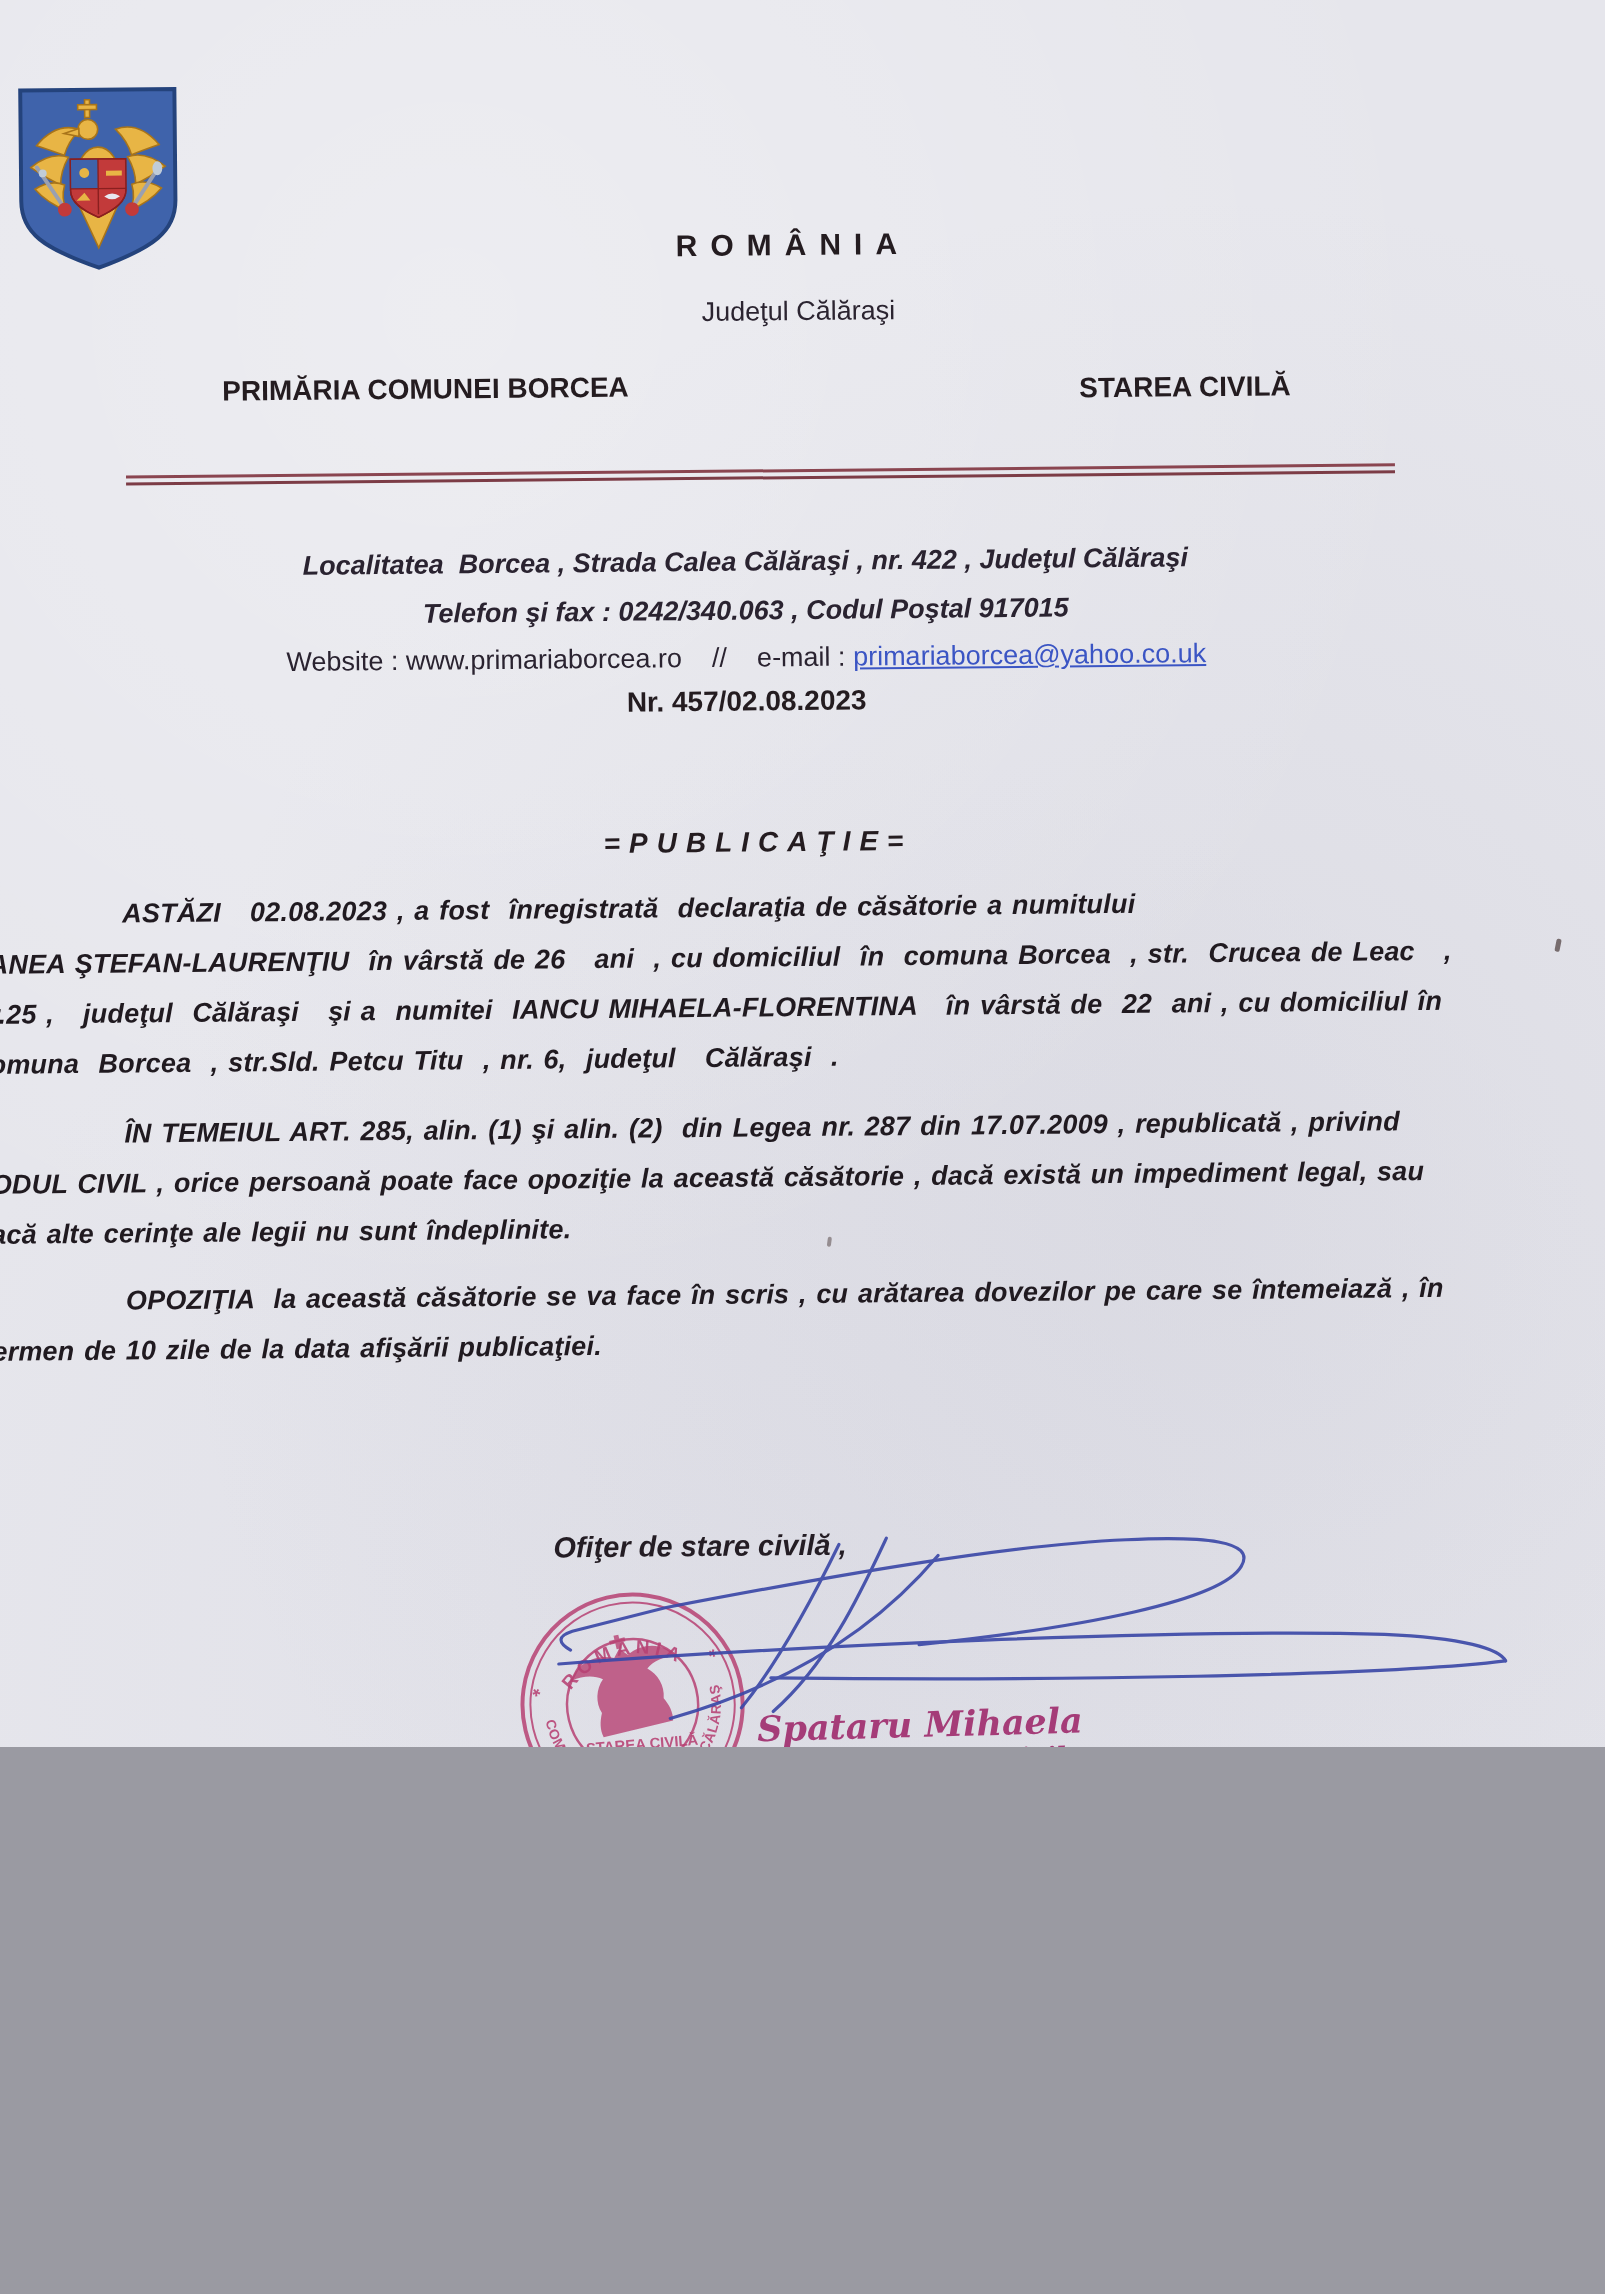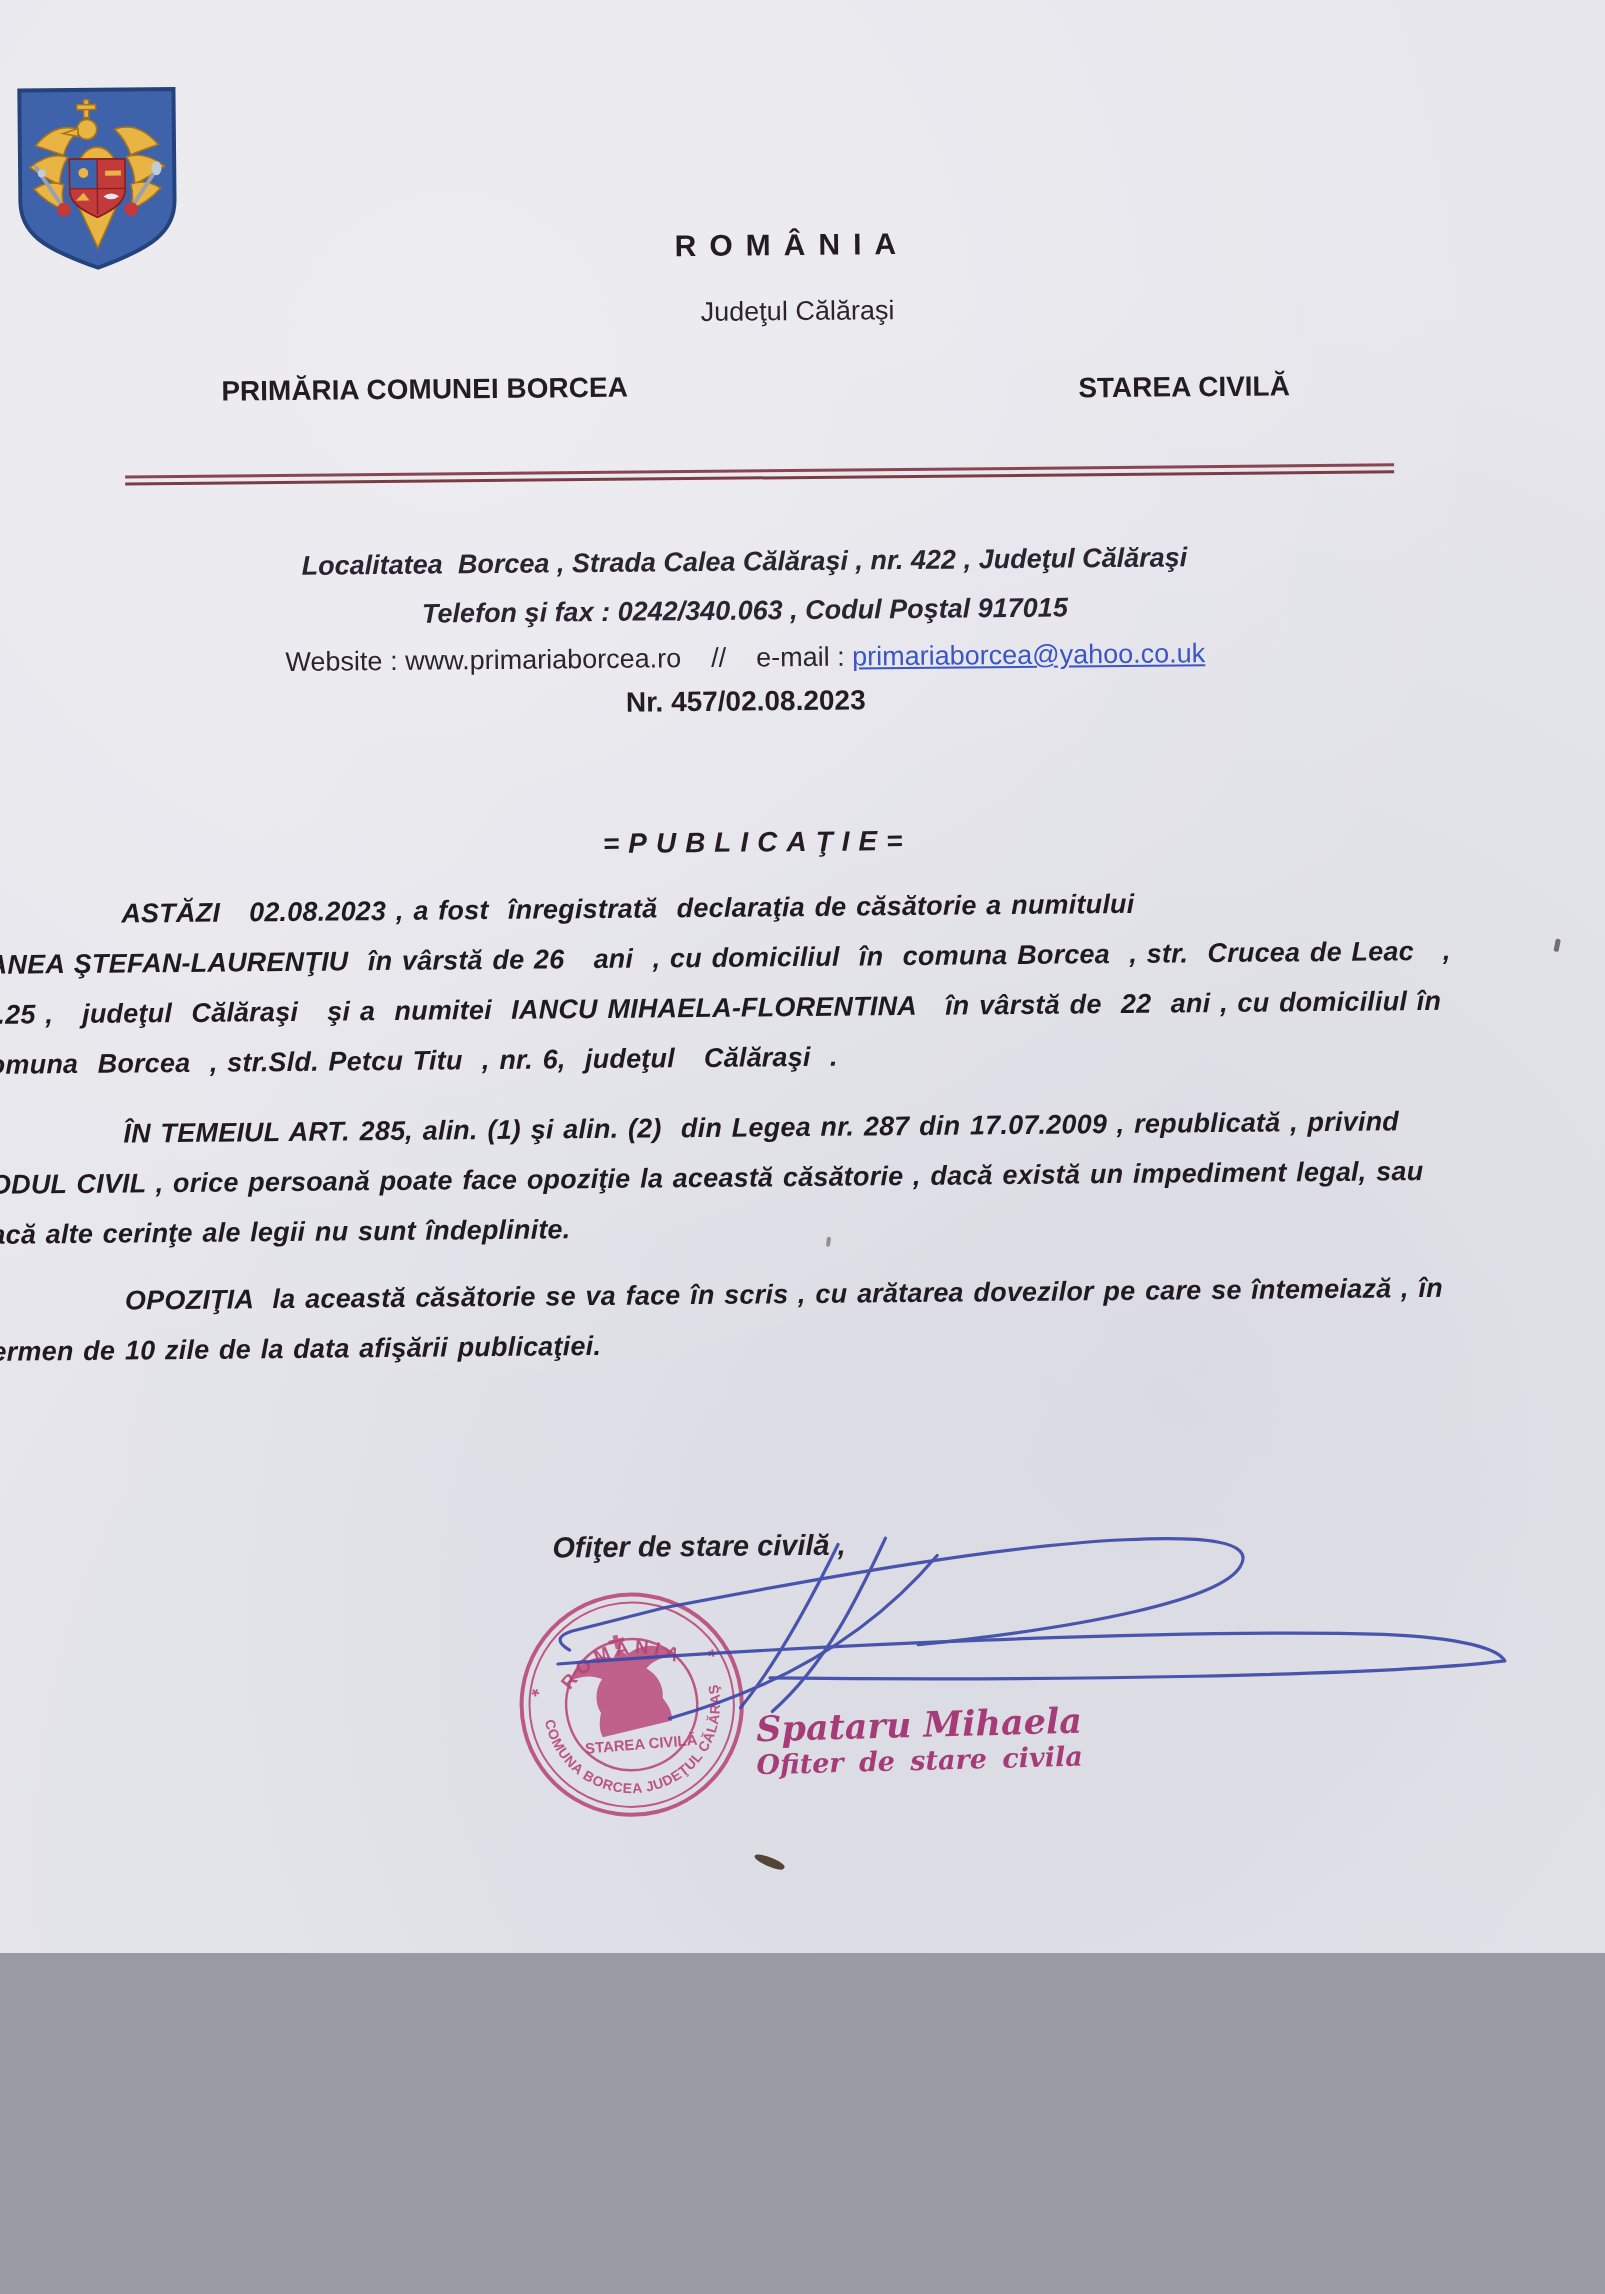--- a/index.html
+++ b/index.html
@@ -1,17 +1,17 @@
 <!DOCTYPE html>
 <html><head>
 <meta charset="utf-8">
 <style>
   html,body{margin:0;padding:0;background:#9a9aa2;}
   .page{
-    position:relative; width:1606px; height:1953px; overflow:hidden;
+    position:relative; width:1606px; height:1747px; overflow:hidden;
     background:#e6e6ec;
     background-image:
       radial-gradient(circle at 28% 18%, rgba(255,255,255,.28), transparent 55%),
       radial-gradient(circle at 75% 70%, rgba(176,176,192,.18), transparent 60%),
       radial-gradient(circle at 50% 95%, rgba(200,200,214,.20), transparent 50%);
     font-family:"Liberation Sans","DejaVu Sans",sans-serif;
     color:#241e26;
   }
   .skew{position:absolute; inset:0; transform:rotate(-0.55deg); transform-origin:50% 45%;}
 

